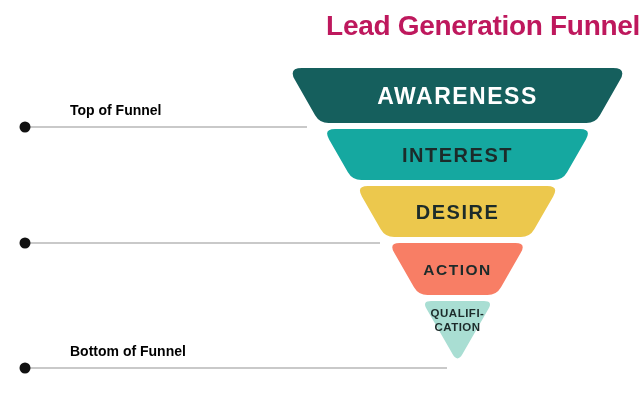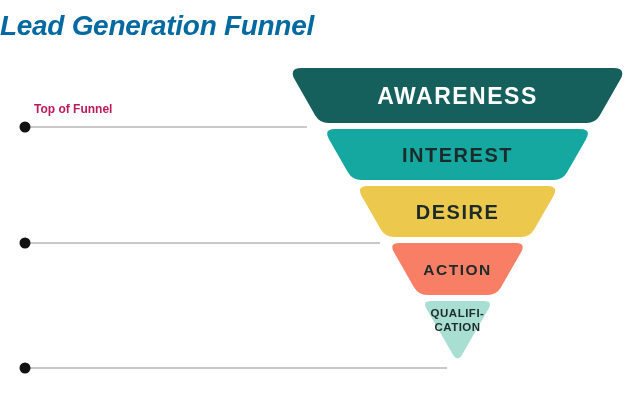--- a/index.html
+++ b/index.html
@@ -5,49 +5,50 @@
   html,body{margin:0;padding:0;background:#ffffff;}
   .canvas{
     position:relative;
     width:640px;height:402px;
     background:#ffffff;
     font-family:"Liberation Sans",sans-serif;
     overflow:hidden;
   }
   .title{
     position:absolute;top:10px;left:0;width:100%;
-    text-align:left;
+    text-align:right;
     font-size:28px;font-weight:800;letter-spacing:-0.3px;
-    color:#0369a1;
-    font-style:italic;
+    color:#be185d;
   }
   .annot-label{
     position:absolute;
-    font-size:12px;font-weight:700;color:#be185d;
+    font-size:14px;font-weight:700;color:#000000;
     white-space:nowrap;
+    margin-left:36px;
   }
   #annot-top{left:34px;top:102px;}
   #annot-middle{left:34px;top:218px;}
   #annot-bottom{left:34px;top:343px;}
   svg.diagram{position:absolute;left:0;top:0;}
   svg.diagram text{
     font-family:"Liberation Sans",sans-serif;
     font-weight:700;
   }
   .layer-label{letter-spacing:1.5px;}
   .layer-label-small{letter-spacing:0.5px;}
 </style>
 </head>
 <body>
 
 <div class="canvas">
 
   <div class="title">Lead Generation Funnel</div>
 
   <div class="annot-label" id="annot-top">Top of Funnel</div>
+  <div class="annot-label" id="annot-bottom">Bottom of Funnel</div>
 
   <svg class="diagram" width="640" height="402" viewBox="0 0 640 402">
 
     <line x1="25" y1="127" x2="307" y2="127" stroke-width="2" stroke="#c9c9c9"></line>
     <circle cx="25" cy="127" r="5.5" fill="#111111"></circle>
 
     <line x1="25" y1="243" x2="380" y2="243" stroke-width="2" stroke="#c9c9c9"></line>
     <circle cx="25" cy="243" r="5.5" fill="#111111"></circle>
 
     <line x1="25" y1="368" x2="447" y2="368" stroke-width="2" stroke="#c9c9c9"></line>

